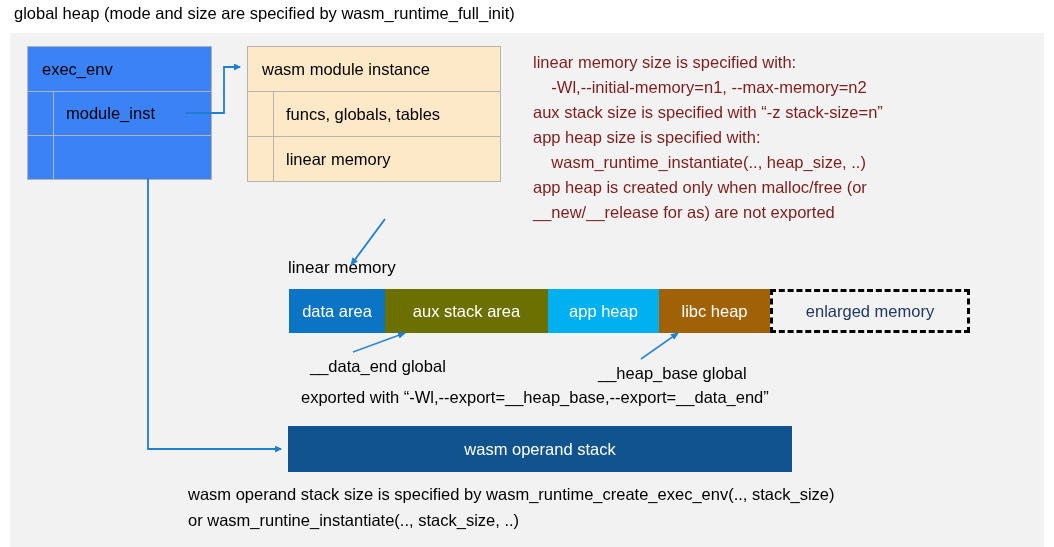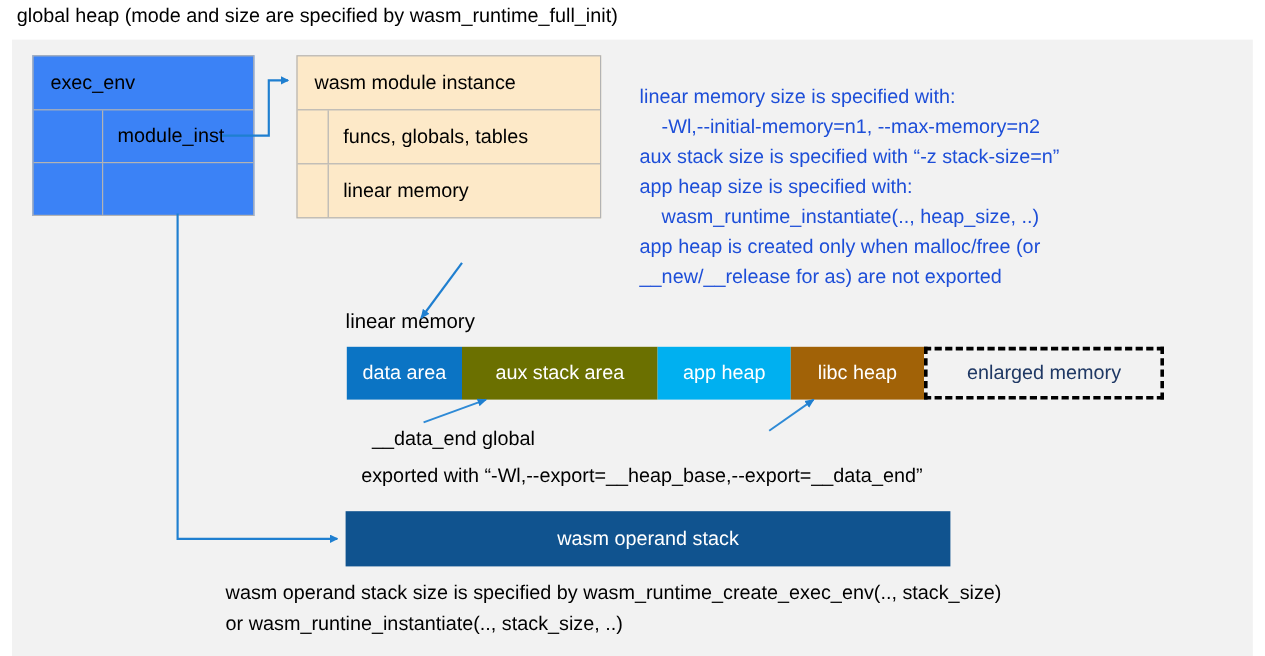--- a/index.html
+++ b/index.html
@@ -69,34 +69,33 @@
     display: flex;
     align-items: center;
     padding-left: 12px;
     font-size: 16.5px;
     color: #000000;
     white-space: nowrap;
   }
 
   #exec-env-box { left: 27px;  top: 46px;  width: 185px; }
   #exec-env-box .sbox-head { height: 44px; }
-  #exec-env-box .sbox-sub  { height: 44px; padding-left: 32px; }
+  #exec-env-box .sbox-sub  { height: 44px; }
 
   #module-inst-box { left: 247px; top: 46px; width: 254px; }
   #module-inst-box .sbox-head { height: 44px; }
   #module-inst-box .sbox-sub  { height: 45px; }
 
   
   .note {
     position: absolute;
     font-size: 16.5px;
     line-height: 25px;
-    color: #1d4ed8;
+    color: #7f1d1d;
     white-space: pre;
-    margin-top: 19px;
   }
   #note-main { left: 533px; top: 50px; }
 
   
   #lm-label {
     position: absolute;
     left: 288px;
     top: 258px;
     font-size: 17px;
     color: #000000;
@@ -225,20 +224,21 @@
     </div>
     <div class="mem-seg" style="background:#a16207; width:111px;">
       <span>libc heap</span>
     </div>
     <div class="mem-seg enlarged" style="width:200px;">
       <span>enlarged memory</span>
     </div>
   </div>
 
   <div class="anno" id="anno-data-end">__data_end global</div>
+  <div class="anno" id="anno-heap-base">__heap_base global</div>
   <div class="anno" id="anno-exported">exported with “-Wl,--export=__heap_base,--export=__data_end”</div>
 
   <div id="operand-stack">
     <span>wasm operand stack</span>
   </div>
 
   <div id="note-bottom">wasm operand stack size is specified by wasm_runtime_create_exec_env(.., stack_size)
 or wasm_runtine_instantiate(.., stack_size, ..)</div>
 
   <svg class="conn">

